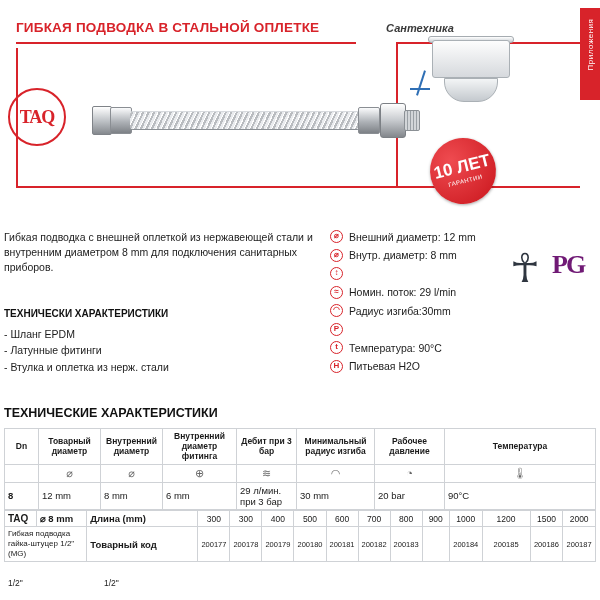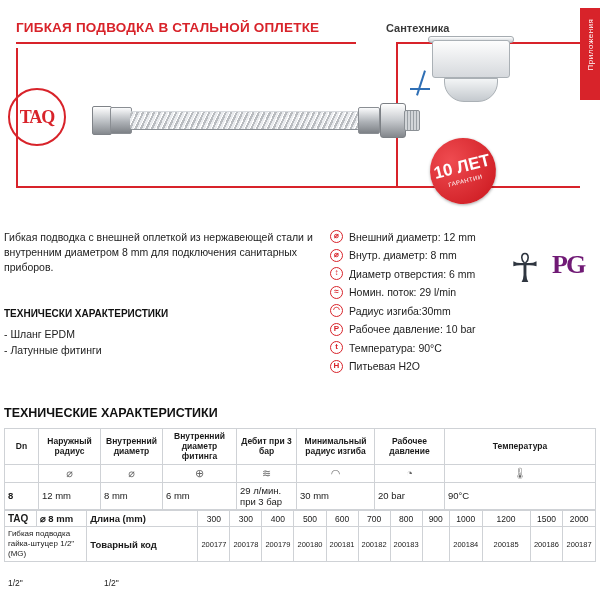--- a/index.html
+++ b/index.html
@@ -81,21 +81,21 @@
   }
   .thread {
     position:absolute; left:316px; top:12px; width:16px; height:21px;
     background:repeating-linear-gradient(90deg,#d3d6d9 0px,#d3d6d9 2px,#9aa0a5 2px,#9aa0a5 3px);
     border:1px solid #8b9095; border-radius:2px;
   }
 
   
   .toilet-label {
     position:absolute; left:386px; top:22px;
-    font-size:11px; color:#3a3a3a; font-weight:bold;
+    font-size:11px; color:#3a3a3a; font-weight:bold;font-style:italic;
   }
   .cistern {
     position:absolute; left:432px; top:40px; width:78px; height:38px;
     background:linear-gradient(#fdfdfd,#d6d9dd);
     border:1px solid #aab0b5; border-radius:3px;
   }
   .cistern-lid {
     position:absolute; left:428px; top:36px; width:86px; height:7px;
     background:linear-gradient(#ffffff,#c9ced3);
     border:1px solid #a6acb1; border-radius:3px;
@@ -234,67 +234,66 @@
     <div class="b-num">10 ЛЕТ</div>
     <div class="b-sub">ГАРАНТИИ</div>
   </div>
 </div>
 
 <div class="desc">Гибкая подводка с внешней оплеткой из нержавеющей стали и внутренним диаметром 8 mm для подключения санитарных приборов.</div>
 <div class="tech-title1">ТЕХНИЧЕСКИ ХАРАКТЕРИСТИКИ</div>
 <div class="tech-list">
   <div>- Шланг EPDM</div>
   <div>- Латунные фитинги</div>
+  <div>- Втулка и оплетка из нерж. стали</div>
 </div>
 
 <div class="specs">
   <div class="spec-row">
     <div class="spec-ico">⌀</div>
     <div>Внешний диаметр: 12 mm</div>
   </div>
   <div class="spec-row">
     <div class="spec-ico">⌀</div>
     <div>Внутр. диаметр: 8 mm</div>
   </div>
   <div class="spec-row">
     <div class="spec-ico">↕</div>
-    <div>Диаметр отверстия: 6 mm</div>
   </div>
   <div class="spec-row">
     <div class="spec-ico">≈</div>
     <div>Номин. поток: 29 l/min</div>
   </div>
   <div class="spec-row">
     <div class="spec-ico">◠</div>
     <div>Радиус изгиба:30mm</div>
   </div>
   <div class="spec-row">
     <div class="spec-ico">P</div>
-    <div>Рабочее давление: 10 bar</div>
   </div>
   <div class="spec-row">
     <div class="spec-ico">t</div>
     <div>Температура: 90°C</div>
   </div>
   <div class="spec-row">
     <div class="spec-ico">H</div>
     <div>Питьевая H2O</div>
   </div>
 </div>
 
 <div class="trident">☥</div>
 <div class="pg-mark">PG</div>
 
 <div class="tbl-title">ТЕХНИЧЕСКИЕ ХАРАКТЕРИСТИКИ</div>
 
 <table class="spec-table">
   <tbody>
       <tr>
     <th class="th-cell" style="width:34px">Dn</th>
-    <th class="th-cell" style="width:62px">Наружный радиус</th>
+    <th class="th-cell" style="width:62px">Товарный диаметр</th>
     <th class="th-cell" style="width:62px">Внутренний диаметр</th>
     <th class="th-cell" style="width:74px">Внутренний диаметр фитинга</th>
     <th class="th-cell" style="width:60px">Дебит при 3 бар</th>
     <th class="th-cell" style="width:78px">Минимальный радиус изгиба</th>
     <th class="th-cell" style="width:70px">Рабочее давление</th>
     <th class="th-cell">Температура</th>
   </tr>
   <tr>
     <td class="ico-cell">&nbsp;</td>
     <td class="ico-cell">⌀</td>

